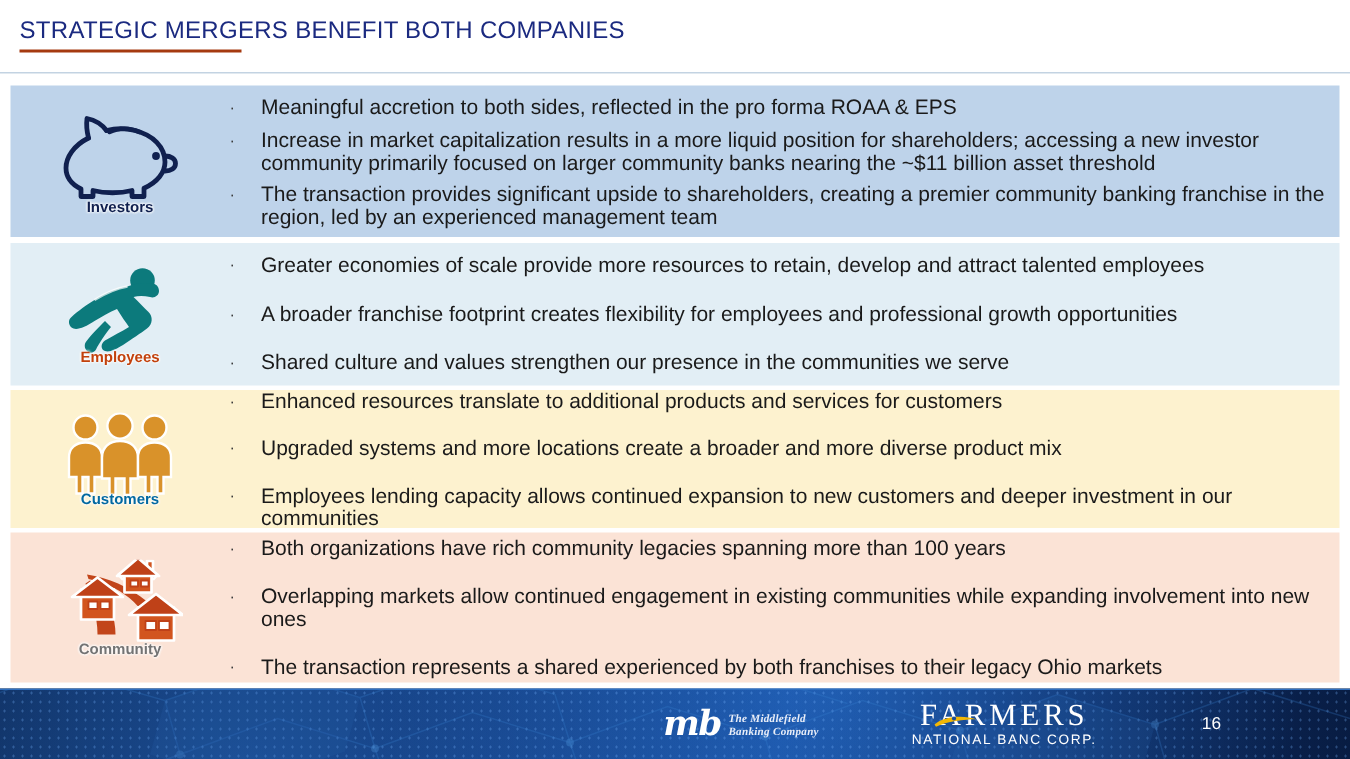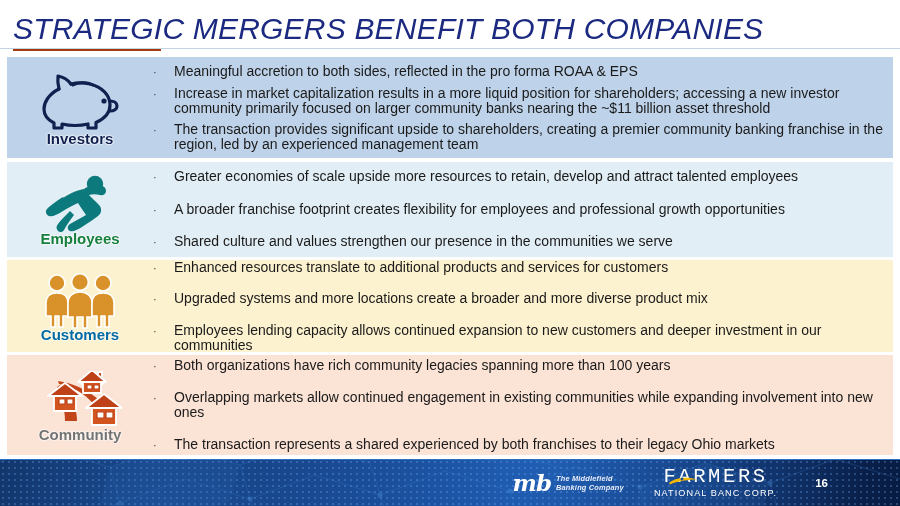--- a/index.html
+++ b/index.html
@@ -5,22 +5,22 @@
   html,body{margin:0;padding:0;}
   body{
     width:900px;height:506px;overflow:hidden;background:#ffffff;
     font-family:"Liberation Sans","DejaVu Sans",sans-serif;
   }
   .slide{position:relative;width:900px;height:506px;background:#fff;}
 
   
   .title-wrap{position:absolute;left:13px;top:12px;width:874px;}
   .slide-title{
-    font-size:30px;font-weight:400;letter-spacing:.2px;
-    color:#1b2a80;line-height:1.1;white-space:nowrap;font-style:italic;
+    font-size:16px;font-weight:400;letter-spacing:.2px;
+    color:#1b2a80;line-height:1.1;white-space:nowrap;
   }
   .title-underline{
     margin-top:3px;width:148px;height:2.6px;background:#a53a10;
   }
   .title-rule{
     position:absolute;left:0px;top:48px;width:900px;height:1.4px;
     background:#c3d3e2;
   }
 
   
@@ -33,25 +33,25 @@
   .band.customers {top:260px;height:92px;  background:#fdf2cf;}
   .band.community {top:355px;height:100px; background:#fbe3d6;}
 
   .icon-cell{
     width:146px;flex:0 0 146px;
     display:flex;flex-direction:column;align-items:center;justify-content:center;
     box-sizing:border-box;padding-top:2px;
   }
   .icon-art{display:block;}
   .icon-label{
-    font-weight:bold;font-size:15px;margin-top:-2px;line-height:1;
+    font-weight:bold;font-size:10px;margin-top:-2px;line-height:1;
     text-shadow:0 0 2px #fff,0 0 2px #fff,0 0 2px #fff;
   }
   .investors .icon-label{color:#10204f;}
-  .employees .icon-label{color:#15803d;}
+  .employees .icon-label{color:#c2410c;}
   .customers .icon-label{color:#0369a1;}
   .community .icon-label{color:#737373;}
 
   .bullets{
     flex:1 1 auto;display:flex;flex-direction:column;justify-content:center;
     padding:4px 10px 4px 0;box-sizing:border-box;
   }
   .bullet{
     display:flex;align-items:flex-start;
     margin:0;padding:0;
@@ -85,48 +85,48 @@
   .footer .dots{
     position:absolute;inset:0;
     background-image:radial-gradient(rgba(120,180,255,.30) 0.7px, transparent 0.8px);
     background-size:6px 6px;
   }
   .footer .hexes{position:absolute;inset:0;opacity:.55;}
   .footer-top-line{position:absolute;left:0;top:0;width:900px;height:1px;background:#2f6fc0;}
 
   .logos{
     position:absolute;left:0;top:0;width:836px;height:47px;
-    display:flex;align-items:center;justify-content:flex-end;
+    display:flex;align-items:center;justify-content:flex-end;gap:32px;
   }
   .logo-mb{display:flex;align-items:center;margin-right:30px;}
   .mb-mark{
     font-family:"DejaVu Serif","Liberation Serif",serif;
     font-style:italic;font-weight:bold;font-size:23px;color:#ffffff;
     letter-spacing:-1px;line-height:1;
   }
   .mb-words{
     margin-left:5px;color:#e9eef8;font-size:7.4px;line-height:9px;
-    font-family:Liberation Sans, sans-serif;
+    font-family:Liberation Serif, serif;
     font-style:italic;font-weight:bold;letter-spacing:.2px;
   }
   .logo-farmers{position:relative;margin-right:38px;text-align:center;}
   .farmers-word{
     position:relative;color:#ffffff;font-size:20.5px;letter-spacing:2.6px;
     line-height:20px;font-weight:400;
-    font-family:Liberation Mono, monospace;
+    font-family:Liberation Serif, serif;
   }
   .farmers-swoosh{
     position:absolute;left:14px;top:9px;width:30px;height:9px;pointer-events:none;
   }
   .farmers-sub{
     color:#ffffff;font-size:9.1px;letter-spacing:1.1px;line-height:11px;
     margin-top:1px;
   }
   .page-num{
-    color:#ffffff;font-size:11.5px;font-weight:bold;margin-right:8px;
+    color:#ffffff;font-size:11.5px;font-weight:normal;margin-right:22px;
   }
 </style>
 </head>
 <body>
 
 <div class="slide">
 
   <div class="title-wrap">
     <div class="slide-title">STRATEGIC MERGERS BENEFIT BOTH COMPANIES</div>
     <div class="title-underline"></div>
@@ -170,21 +170,21 @@
           <path d="M44 13 C38 14 30 17 22 22 C14 27 9 31 6 34 C4 36 5 40 8 41 C11 42 16 40 22 36 C27 33 32 30 37 28 C40 33 43 37 45 40 C40 43 34 46 29 49 C26 51 26 55 29 56 C32 57 36 55 41 52 C47 48 53 44 57 41 C61 38 61 33 58 30 C55 27 51 23 48 20 C51 19 55 19 59 20 C62 21 65 19 65 16 C65 13 63 11 60 11 C55 10 49 11 44 13 Z"></path>
           <path d="M33 40 C29 45 25 51 23 55 C22 57 19 58 17 56 C15 54 15 51 17 49 C20 45 25 40 29 36 Z"></path>
         </g>
         <path d="M44 13 C38 14 30 17 22 22" fill="none" stroke="#ffffff" stroke-width="1.6" opacity=".7"></path>
       </svg>
       <div class="icon-label">Employees</div>
     </div>
     <div class="bullets">
       <div class="bullet">
         <span class="dot">·</span>
-        <span class="btext">Greater economies of scale upside more resources to retain, develop and attract talented employees</span>
+        <span class="btext">Greater economies of scale provide more resources to retain, develop and attract talented employees</span>
       </div>
       <div class="bullet">
         <span class="dot">·</span>
         <span class="btext">A broader franchise footprint creates flexibility for employees and professional growth opportunities</span>
       </div>
       <div class="bullet">
         <span class="dot">·</span>
         <span class="btext">Shared culture and values strengthen our presence in the communities we serve</span>
       </div>
     </div>

